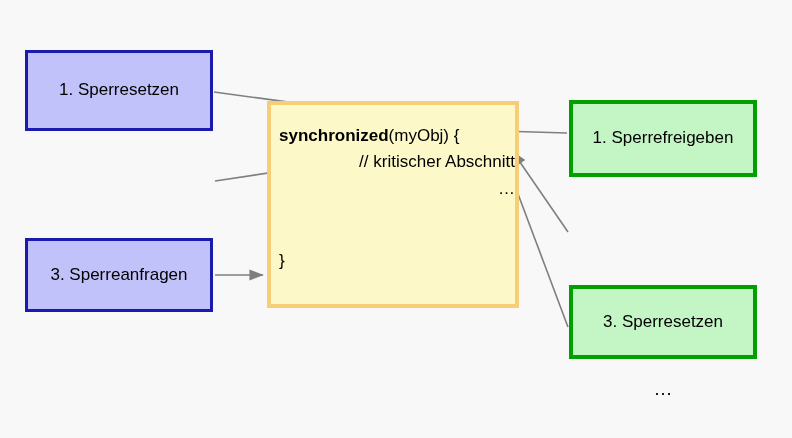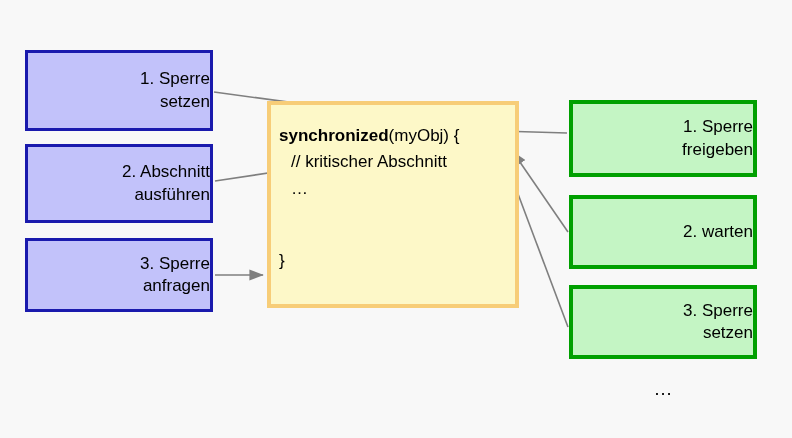--- a/index.html
+++ b/index.html
@@ -29,22 +29,22 @@
     width: 792px;
     height: 438px;
     pointer-events: none;
   }
 
   
   .box {
     position: absolute;
     box-sizing: border-box;
     display: flex;
-    flex-direction: column;
-    align-items: flex-end;
+    flex-direction: row;
+    align-items: center;
     justify-content: center;
     text-align: center;
     color: #000000;
     font-size: 17px;
     line-height: 1.32;
   }
 
   
   .box-blue {
     background: #c2c2fa;
@@ -79,21 +79,21 @@
     border: 4px solid #f7cd78;
     padding: 18px 0 0 8px;
   }
   .code-line {
     color: #000000;
     font-size: 17px;
     line-height: 1.55;
     white-space: pre;
   }
   .code-kw { font-weight: bold; }
-  .code-indent { padding-left: 12px; }
+  .code-indent { padding-left: 12px; text-align: right; }
   #code-close { margin-top: 46px; }
 
   
   #green-ellipsis {
     position: absolute;
     left: 569px;
     top: 378px;
     width: 188px;
     text-align: center;
     font-size: 19px;
@@ -121,45 +121,38 @@
     <line x1="567" y1="133" x2="499" y2="131" stroke="#7f7f7f" stroke-width="1.6" marker-end="url(#arrowhead)"></line>
     <line x1="568" y1="232" x2="513" y2="152" stroke="#7f7f7f" stroke-width="1.6" marker-end="url(#arrowhead)"></line>
     <line x1="568" y1="327" x2="509" y2="170" stroke="#7f7f7f" stroke-width="1.6" marker-end="url(#arrowhead)"></line>
   </svg>
 
   <div class="box box-blue" id="blue-1">
     <span class="box-line">1. Sperre</span>
     <span class="box-line">setzen</span>
   </div>
 
-  <div class="box box-blue" id="blue-2">
-    <span class="box-line">2. Abschnitt</span>
-    <span class="box-line">ausführen</span>
-  </div>
 
   <div class="box box-blue" id="blue-3">
     <span class="box-line">3. Sperre</span>
     <span class="box-line">anfragen</span>
   </div>
 
   <div id="code-block">
     <div class="code-line"><span class="code-kw">synchronized</span><span>(myObj) {</span></div>
     <div class="code-line code-indent">// kritischer Abschnitt</div>
     <div class="code-line code-indent">…</div>
     <div class="code-line" id="code-close">}</div>
   </div>
 
   <div class="box box-green" id="green-1">
     <span class="box-line">1. Sperre</span>
     <span class="box-line">freigeben</span>
   </div>
 
-  <div class="box box-green" id="green-2">
-    <span class="box-line">2. warten</span>
-  </div>
 
   <div class="box box-green" id="green-3">
     <span class="box-line">3. Sperre</span>
     <span class="box-line">setzen</span>
   </div>
 
   <div id="green-ellipsis">…</div>
 
 </div>
 

